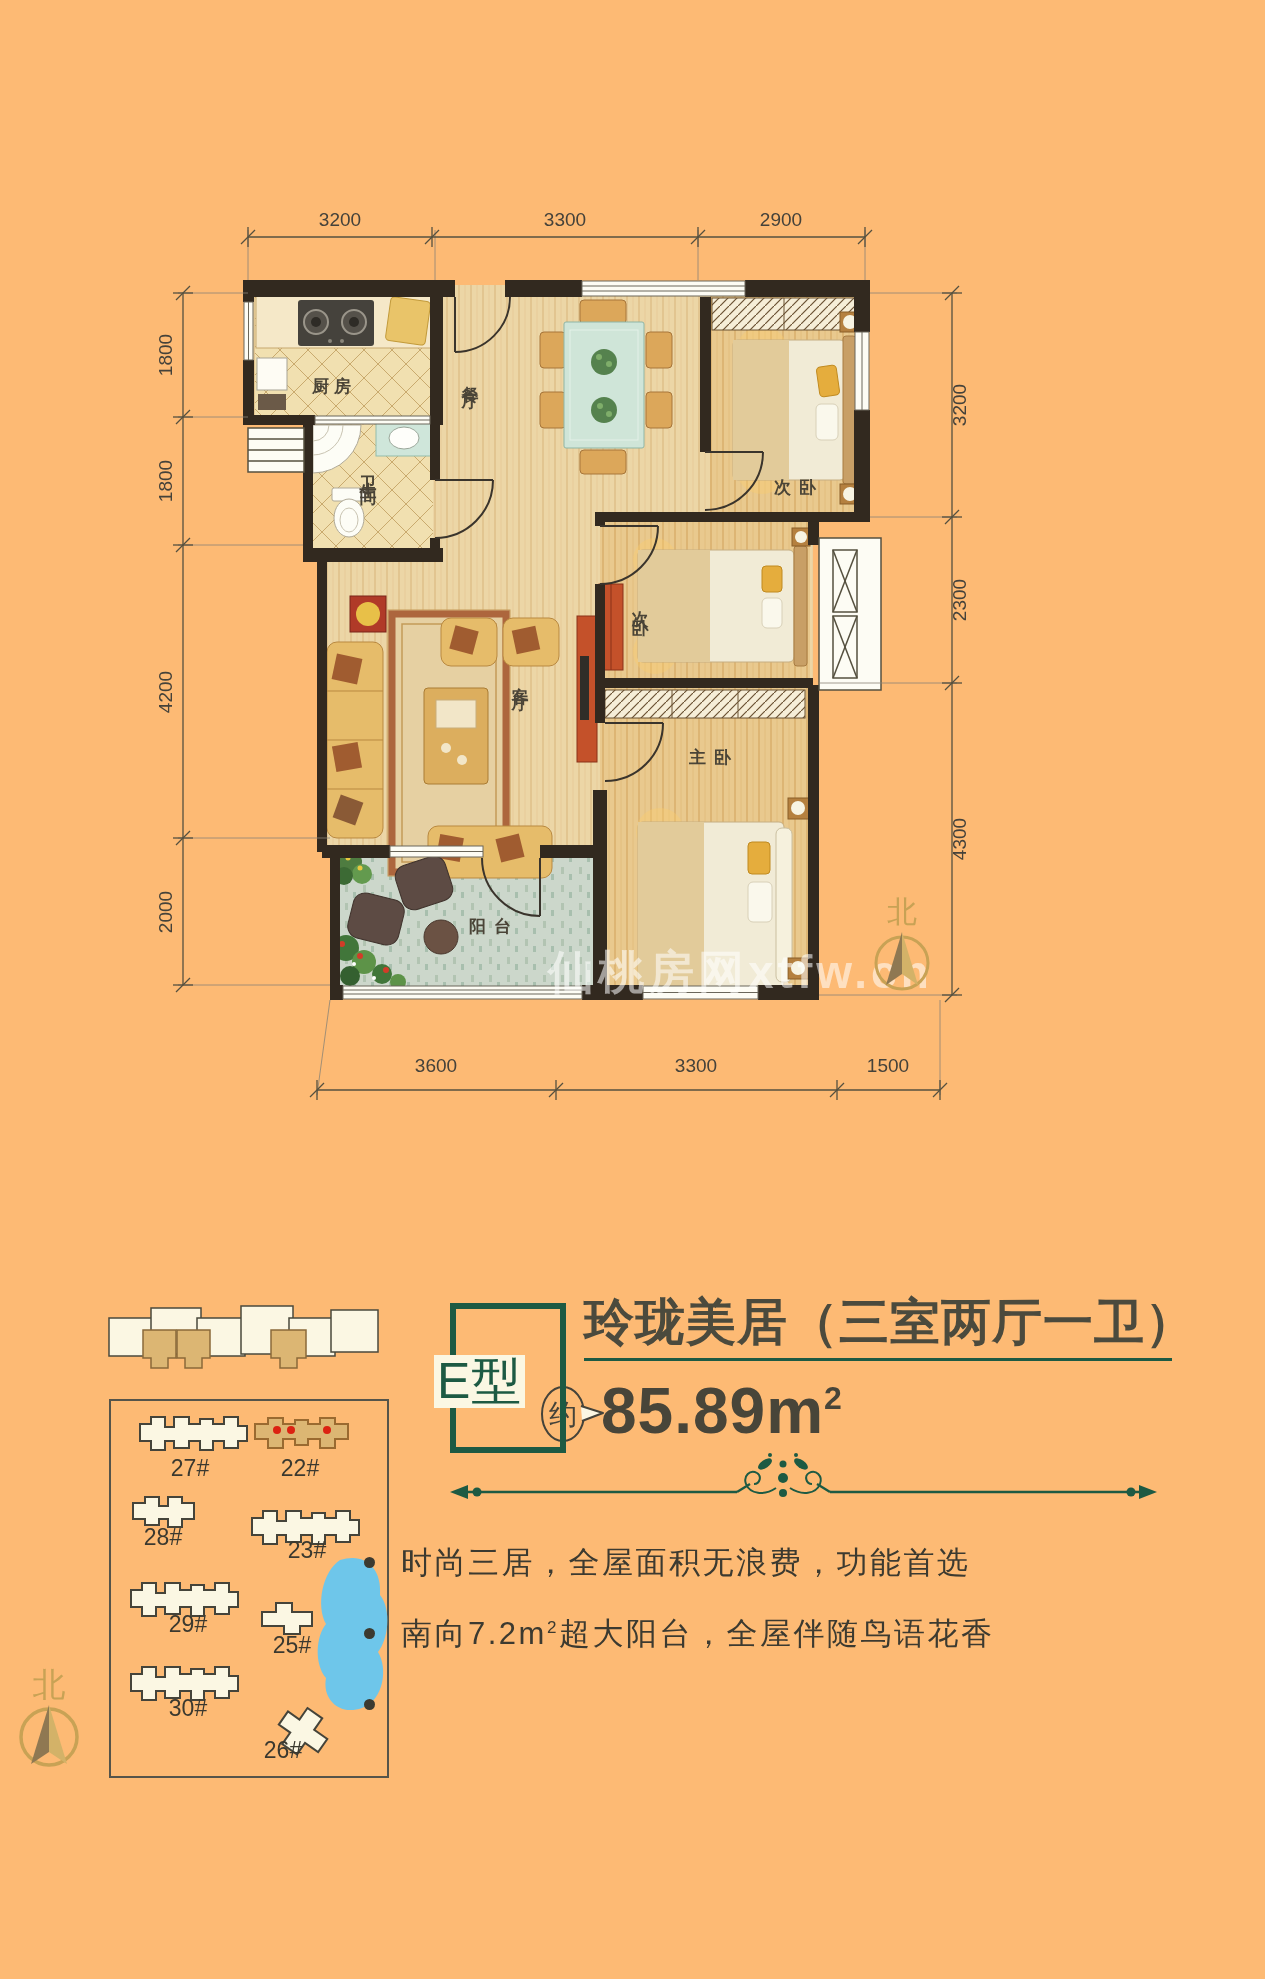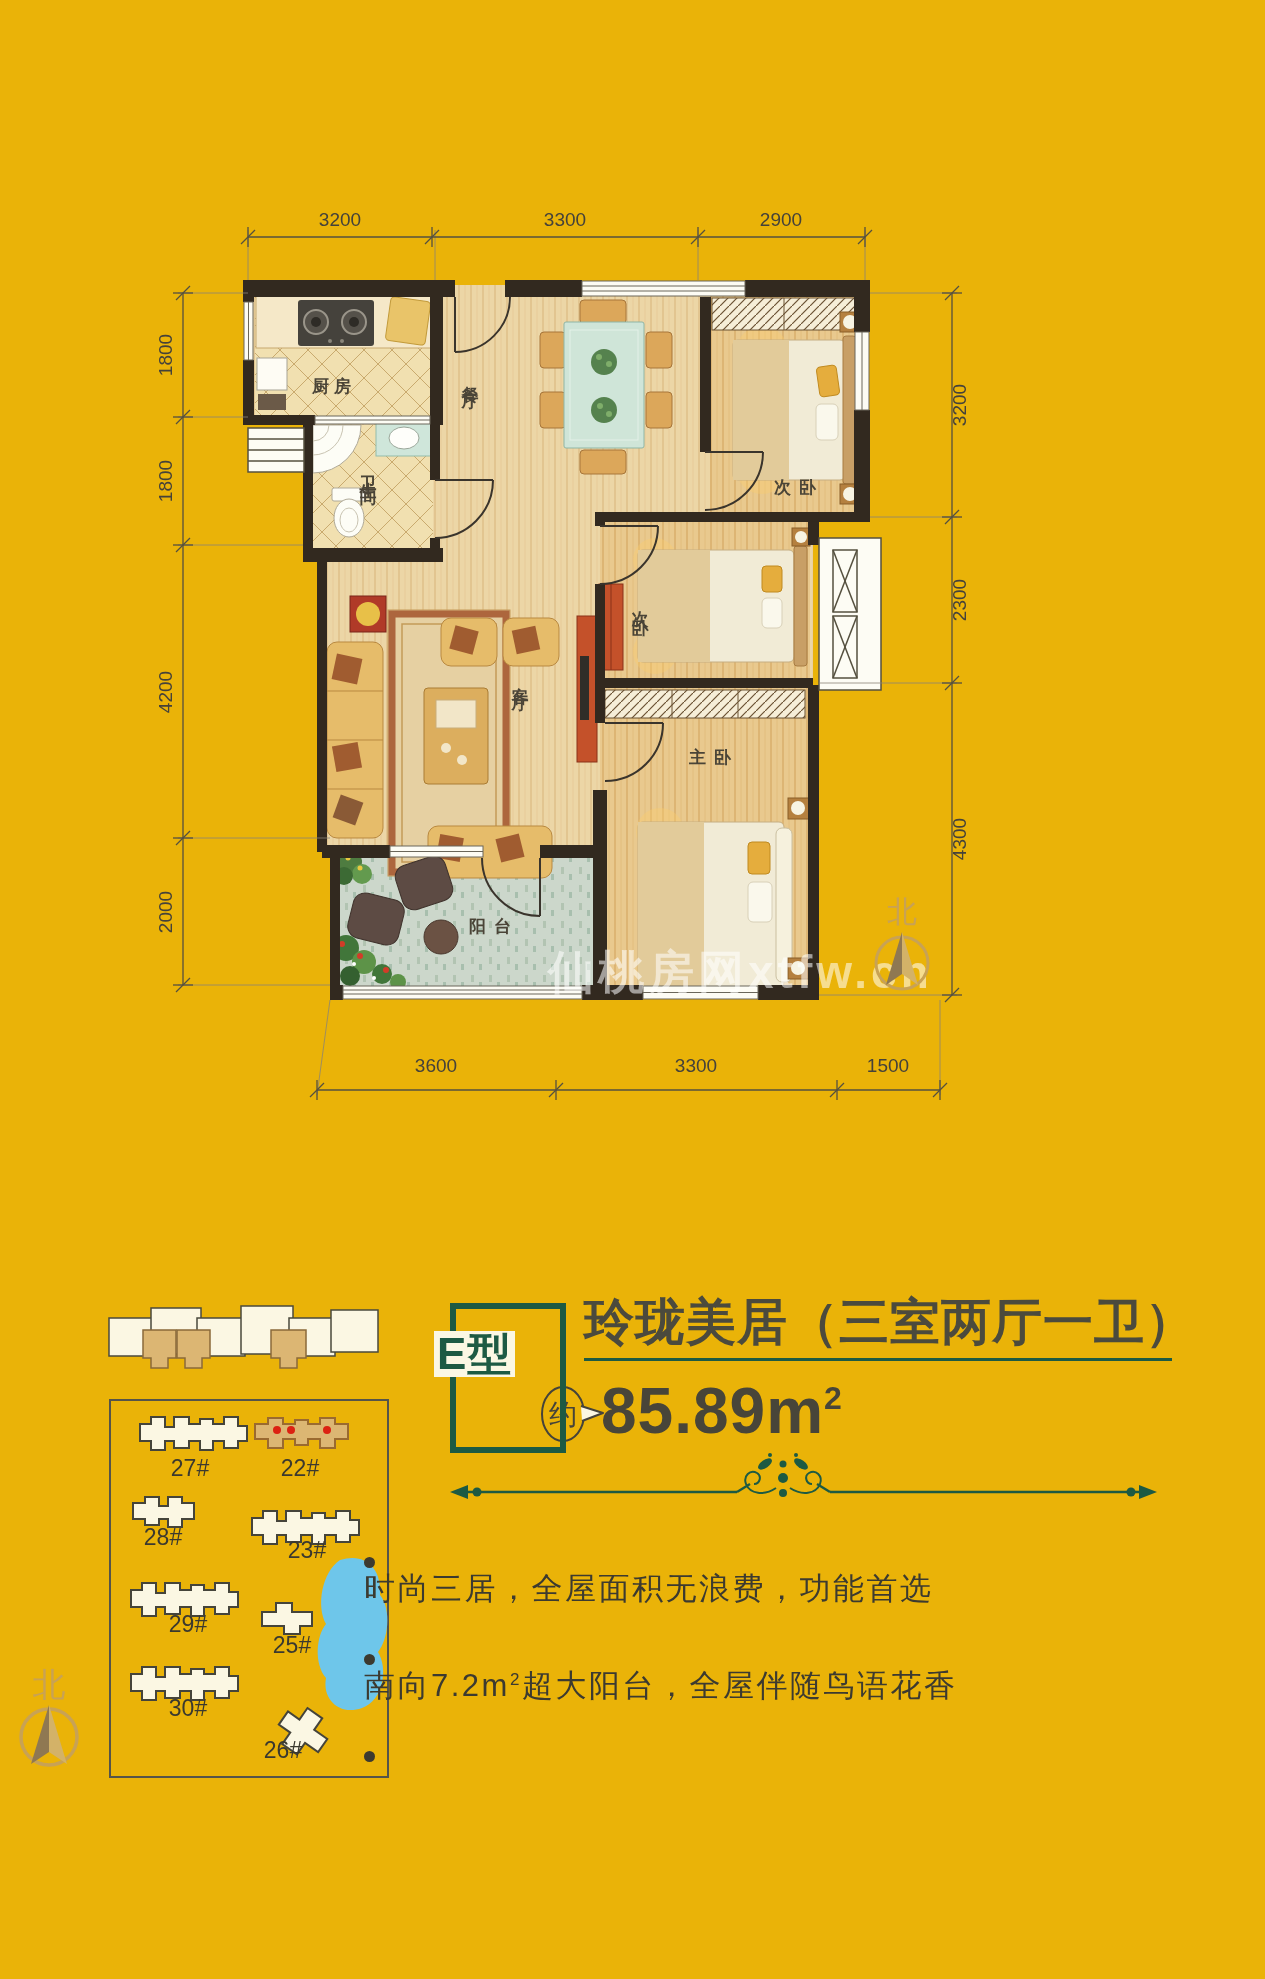--- a/index.html
+++ b/index.html
@@ -1,31 +1,31 @@
 <!DOCTYPE html>
 <html><head>
 <meta charset="utf-8">
 <style>
   html,body{margin:0;padding:0;background:#fbf7e3;}
-  .page{position:relative;width:1265px;height:1979px;background:#eab308;overflow:hidden;
+  .page{position:relative;width:1265px;height:1979px;background:#fdba74;overflow:hidden;
         font-family:"Liberation Sans",sans-serif;}
   .page svg{position:absolute;left:0;top:0;font-family:"Liberation Sans",sans-serif;}
   
   .ebadge{position:absolute;left:450px;top:1303px;width:104px;height:138px;
           border:6px solid #1d5a43;}
-  .ebadge-text{position:absolute;left:-22px;top:22px;font-size:44px;font-weight:bold;
+  .ebadge-text{position:absolute;left:-22px;top:46px;font-size:50px;font-weight:normal;
           color:#1d5a43;background:#fbf7e3;line-height:1.05;padding:0 3px;letter-spacing:1px;}
   .title{position:absolute;left:584px;top:1289px;width:600px;font-size:50px;font-weight:600;
           color:#4b4a3d;letter-spacing:1px;white-space:nowrap;}
   .title-underline{position:absolute;left:584px;top:1358px;width:588px;height:3px;background:#1d5a43;}
   .area-row{position:absolute;left:601px;top:1374px;color:#484539;}
   .area-value{font-size:64px;font-weight:bold;letter-spacing:1px;text-align:right;}
   .area-sup{font-size:32px;font-weight:bold;position:relative;top:-24px;}
   .features{position:absolute;left:364px;top:1542px;width:820px;}
-  .feature{display:flex;align-items:flex-start;margin-bottom:29px;flex-direction:column;}
+  .feature{display:flex;align-items:flex-start;margin-bottom:29px;}
   .feature .dot{flex:0 0 auto;width:11px;height:11px;border-radius:50%;background:#3c3a30;
           margin:15px 26px 0 0;}
   .feature .ftext{font-size:31px;color:#3c3a30;letter-spacing:2.5px;line-height:1.35;}
   .feature sup{font-size:0.55em;}
 </style>
 </head>
 <body>
 
 <div class="page">
 

